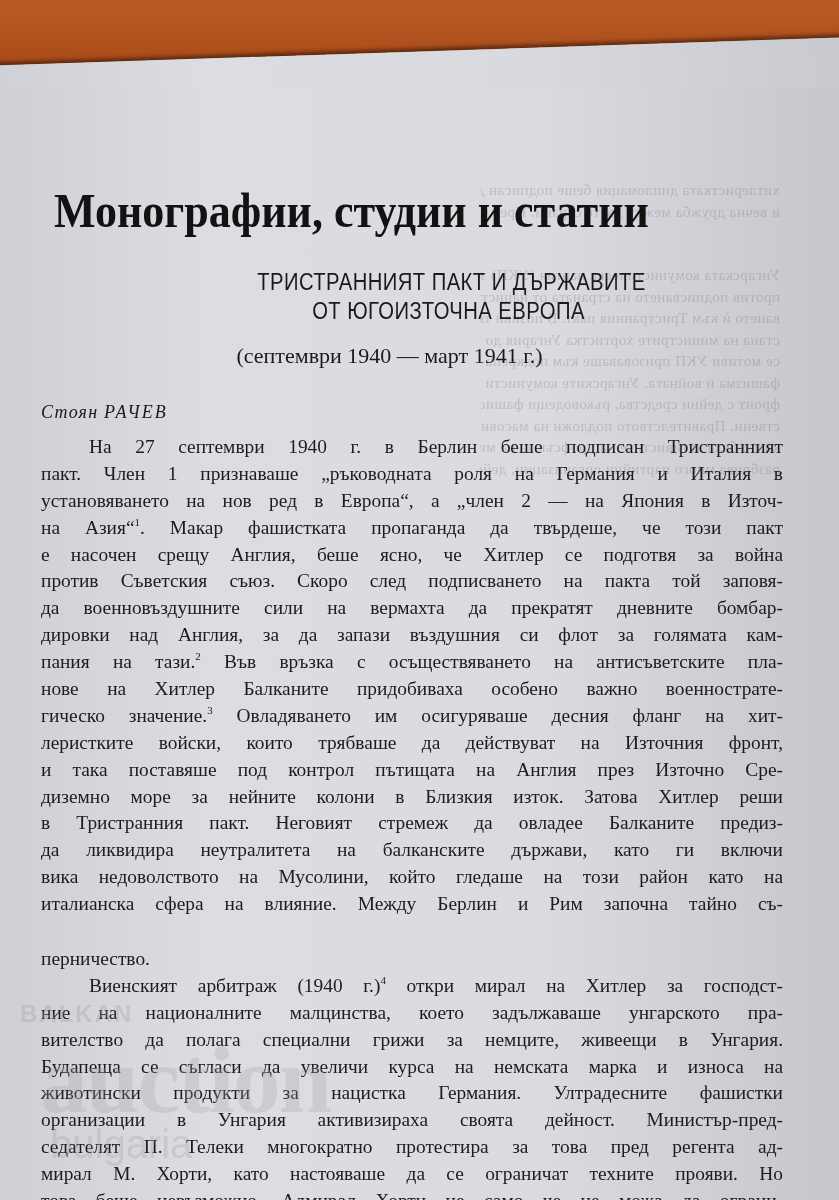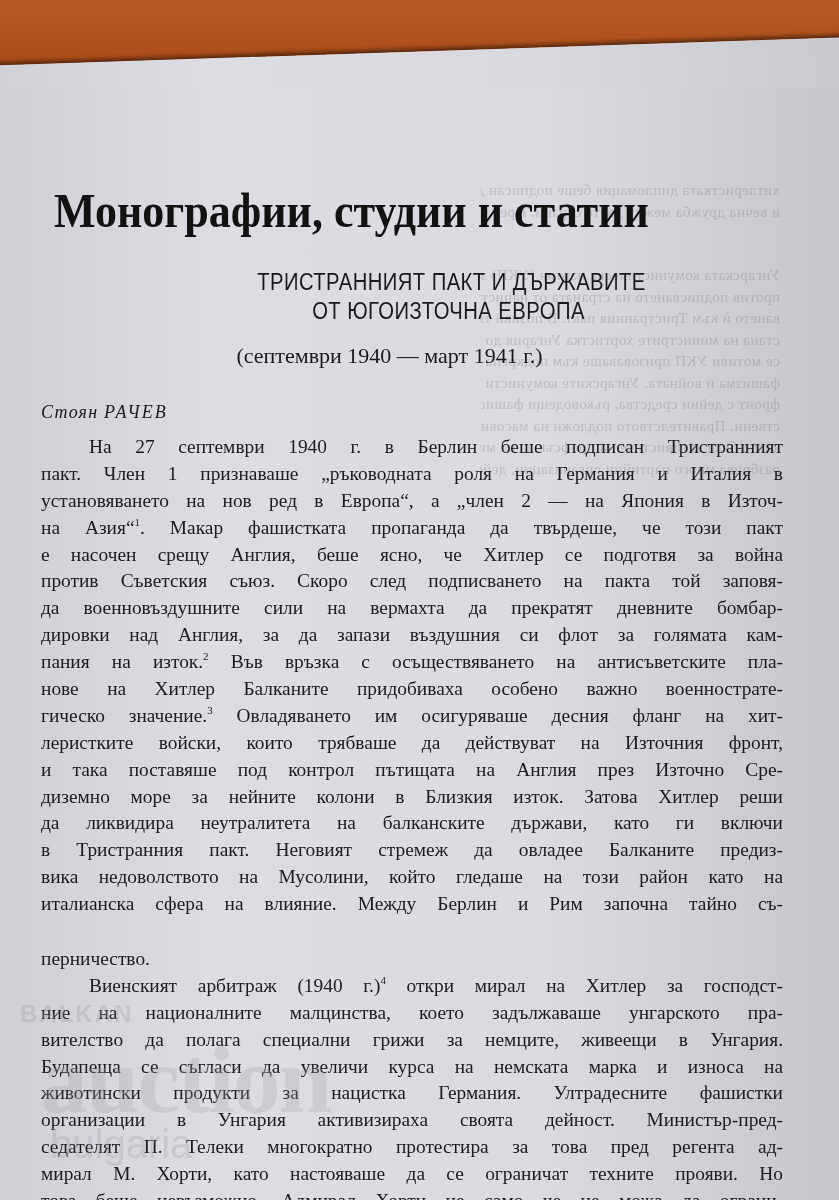--- a/index.html
+++ b/index.html
@@ -111,28 +111,28 @@
 
   <div class="body-text">
     <div class="line indent">На 27 септември 1940 г. в Берлин беше подписан Тристранният</div>
     <div class="line">пакт. Член 1 признаваше „ръководната роля на Германия и Италия в</div>
     <div class="line">установяването на нов ред в Европа“, а „член 2 — на Япония в Източ-</div>
     <div class="line"><span>на Азия“</span><sup>1</sup><span>. Макар фашистката пропаганда да твърдеше, че този пакт</span></div>
     <div class="line">е насочен срещу Англия, беше ясно, че Хитлер се подготвя за война</div>
     <div class="line">против Съветския съюз. Скоро след подписването на пакта той заповя-</div>
     <div class="line">да военновъздушните сили на вермахта да прекратят дневните бомбар-</div>
     <div class="line">дировки над Англия, за да запази въздушния си флот за голямата кам-</div>
-    <div class="line"><span>пания на изток.</span><sup>2</sup><span> Във връзка с осъществяването на антисъветските пла-</span></div>
+    <div class="line"><span>пания на тази.</span><sup>2</sup><span> Във връзка с осъществяването на антисъветските пла-</span></div>
     <div class="line">нове на Хитлер Балканите придобиваха особено важно военнострате-</div>
     <div class="line"><span>гическо значение.</span><sup>3</sup><span> Овладяването им осигуряваше десния фланг на хит-</span></div>
     <div class="line">леристките войски, които трябваше да действуват на Източния фронт,</div>
     <div class="line">и така поставяше под контрол пътищата на Англия през Източно Сре-</div>
     <div class="line">диземно море за нейните колони в Близкия изток. Затова Хитлер реши</div>
+    <div class="line">в Тристранния пакт. Неговият стремеж да овладее Балканите предиз-</div>
     <div class="line">да ликвидира неутралитета на балканските държави, като ги включи</div>
-    <div class="line">в Тристранния пакт. Неговият стремеж да овладее Балканите предиз-</div>
     <div class="line">вика недоволството на Мусолини, който гледаше на този район като на</div>
     <div class="line">италианска сфера на влияние. Между Берлин и Рим започна тайно съ-</div>
     <div class="line last">перничество.</div>
     <div class="line indent"><span>Виенският арбитраж (1940 г.)</span><sup>4</sup><span> откри мирал на Хитлер за господст-</span></div>
     <div class="line">ние на националните малцинства, което задължаваше унгарското пра-</div>
     <div class="line">вителство да полага специални грижи за немците, живеещи в Унгария.</div>
     <div class="line">Будапеща се съгласи да увеличи курса на немската марка и износа на</div>
     <div class="line">животински продукти за нацистка Германия. Ултрадесните фашистки</div>
     <div class="line">организации в Унгария активизираха своята дейност. Министър-пред-</div>
     <div class="line">седателят П. Телеки многократно протестира за това пред регента ад-</div>

